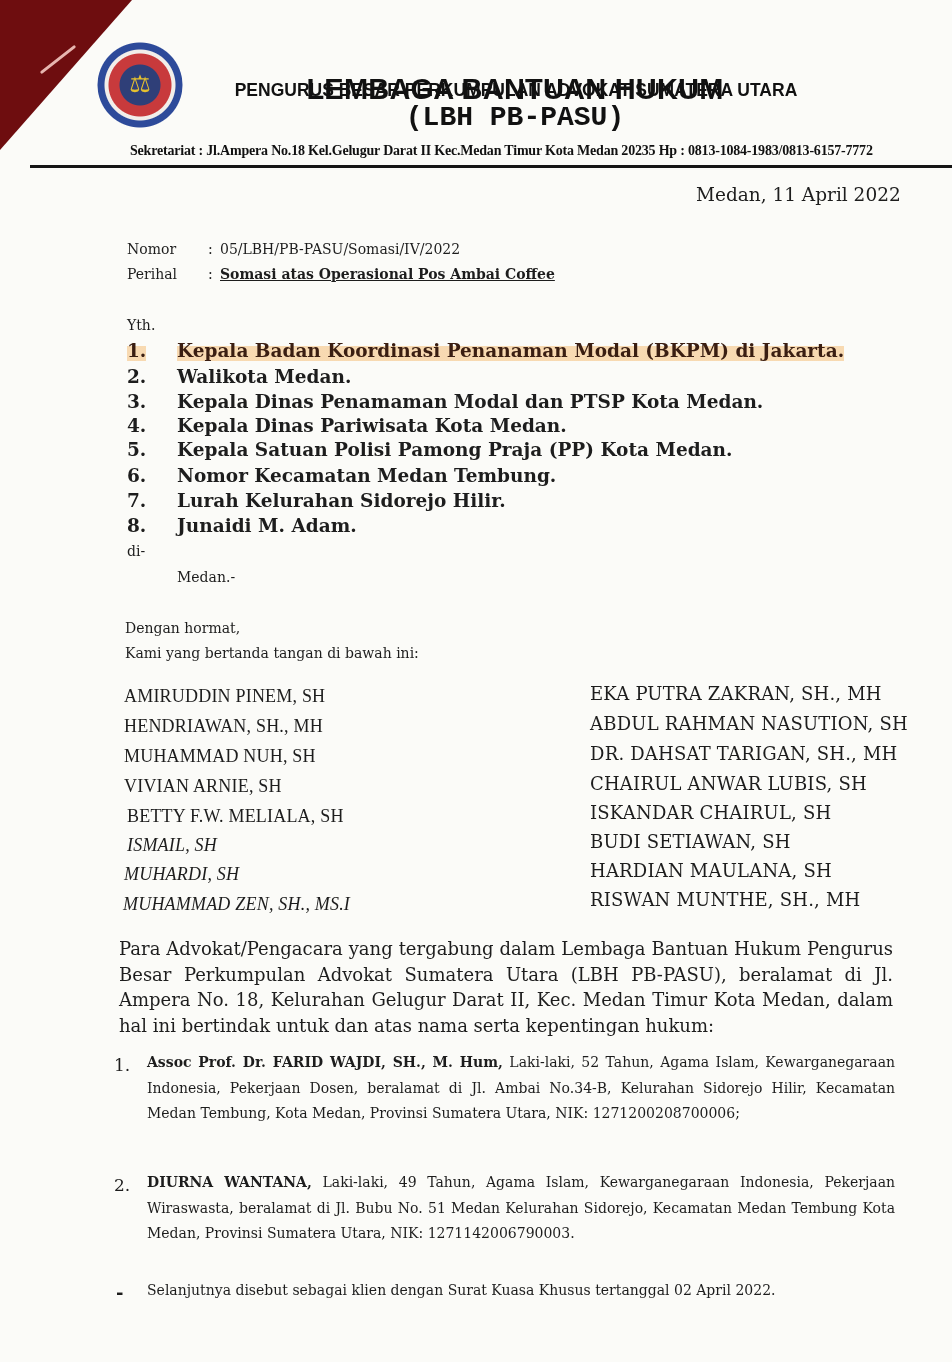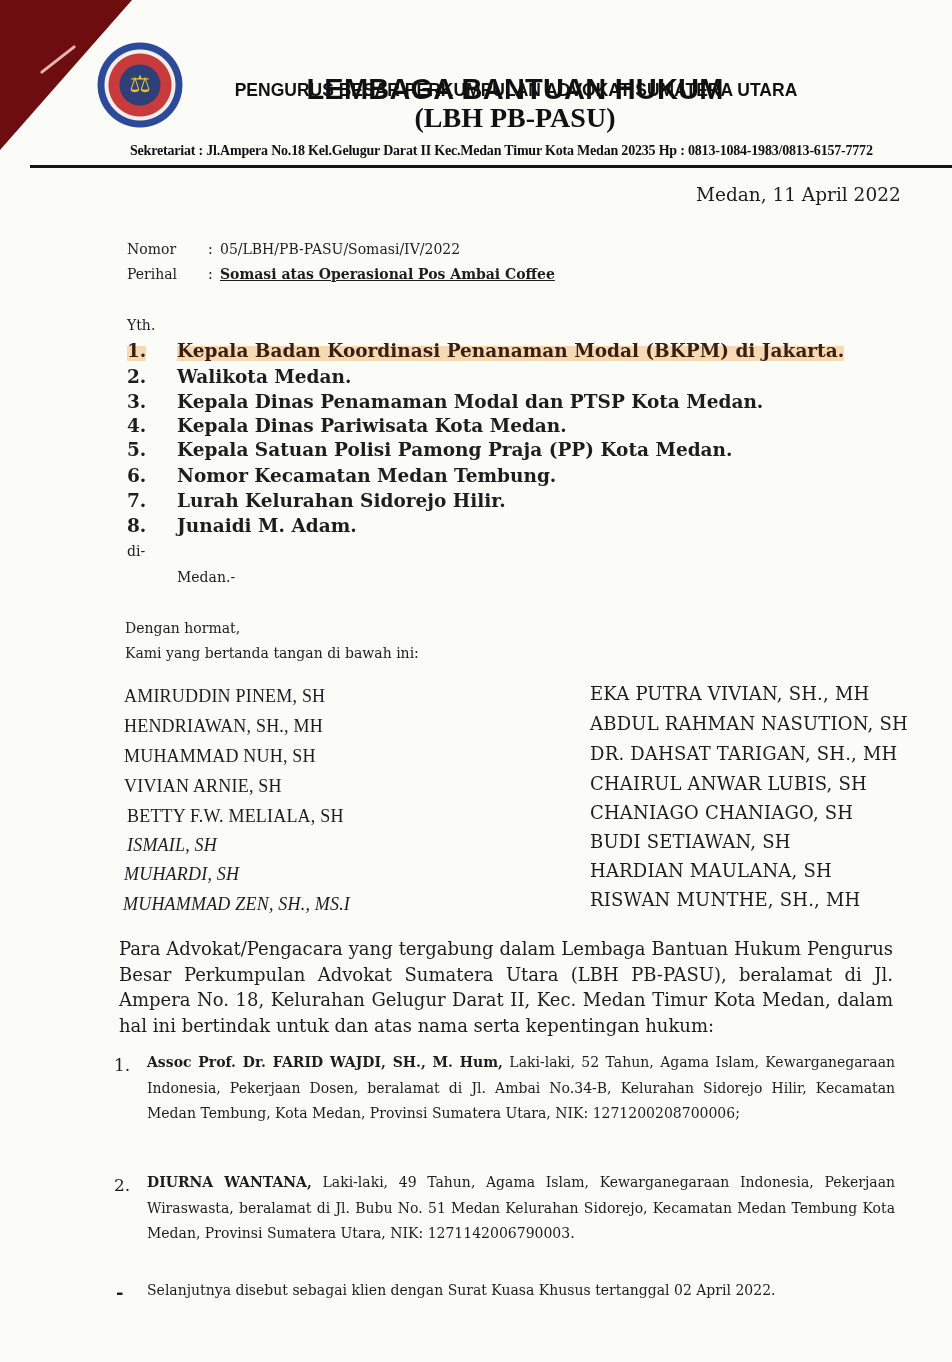--- a/index.html
+++ b/index.html
@@ -33,21 +33,21 @@
     font-family: "Liberation Sans", sans-serif; font-weight: bold;
     font-size: 29px; letter-spacing: 0.2px; color: #111; margin-top: 29px;
   }
   .lh-sub {
     position: absolute; left: 196px; top: 80px; width: 640px; text-align: center;
     font-family: "Liberation Sans", sans-serif; font-weight: bold;
     font-size: 17.5px; color: #111;
   }
   .lh-abbr {
     position: absolute; left: 200px; top: 102px; width: 630px; text-align: center;
-    font-family: Liberation Serif, serif; font-weight: bold;
+    font-family: Liberation Mono, monospace; font-weight: bold;
     font-size: 28px; color: #111;
   }
   .lh-addr {
     position: absolute; left: 130px; top: 143px; width: 762px;
     font-family: Liberation Serif, serif; font-weight: bold;
     font-size: 14px; color: #111; white-space: nowrap; letter-spacing: -0.2px;
   }
   .lh-rule {
     position: absolute; left: 30px; top: 165px; width: 922px; height: 3px; background: #151515;
   }
@@ -128,25 +128,25 @@
 
 <div class="txt name name-l" style="top:684px">AMIRUDDIN PINEM, SH</div>
 <div class="txt name name-l" style="top:714px">HENDRIAWAN, SH., MH</div>
 <div class="txt name name-l" style="top:744px">MUHAMMAD NUH, SH</div>
 <div class="txt name name-l" style="top:774px">VIVIAN ARNIE, SH</div>
 <div class="txt name name-l" style="left:127px; top:804px">BETTY F.W. MELIALA, SH</div>
 <div class="txt name name-l italic" style="left:127px; top:833px">ISMAIL, SH</div>
 <div class="txt name name-l italic" style="top:862px">MUHARDI, SH</div>
 <div class="txt name name-l italic" style="left:123px; top:892px">MUHAMMAD ZEN, SH., MS.I</div>
 
-<div class="txt name name-r" style="top:682px">EKA PUTRA VIVIAN, SH., MH</div>
+<div class="txt name name-r" style="top:682px">EKA PUTRA ZAKRAN, SH., MH</div>
 <div class="txt name name-r" style="top:712px">ABDUL RAHMAN NASUTION, SH</div>
 <div class="txt name name-r" style="top:742px">DR. DAHSAT TARIGAN, SH., MH</div>
 <div class="txt name name-r" style="top:772px">CHAIRUL ANWAR LUBIS, SH</div>
-<div class="txt name name-r" style="top:801px">CHANIAGO CHANIAGO, SH</div>
+<div class="txt name name-r" style="top:801px">ISKANDAR CHAIRUL, SH</div>
 <div class="txt name name-r" style="top:830px">BUDI SETIAWAN, SH</div>
 <div class="txt name name-r" style="top:859px">HARDIAN MAULANA, SH</div>
 <div class="txt name name-r" style="top:888px">RISWAN MUNTHE, SH., MH</div>
 
 <div class="para" style="top:936px">Para Advokat/Pengacara yang tergabung dalam Lembaga Bantuan Hukum Pengurus Besar Perkumpulan Advokat Sumatera Utara (LBH PB-PASU), beralamat di Jl. Ampera No. 18, Kelurahan Gelugur Darat II, Kec. Medan Timur Kota Medan, dalam hal ini bertindak untuk dan atas nama serta kepentingan hukum:</div>
 
 <div class="client-num" style="top:1053px">1.</div>
 <div class="client" style="top:1050px"><span class="bold">Assoc Prof. Dr. FARID WAJDI, SH., M. Hum,</span><span> Laki-laki, 52 Tahun, Agama Islam, Kewarganegaraan Indonesia, Pekerjaan Dosen, beralamat di Jl. Ambai No.34-B, Kelurahan Sidorejo Hilir, Kecamatan Medan Tembung, Kota Medan, Provinsi Sumatera Utara, NIK: 1271200208700006;</span></div>
 
 <div class="client-num" style="top:1173px">2.</div>

